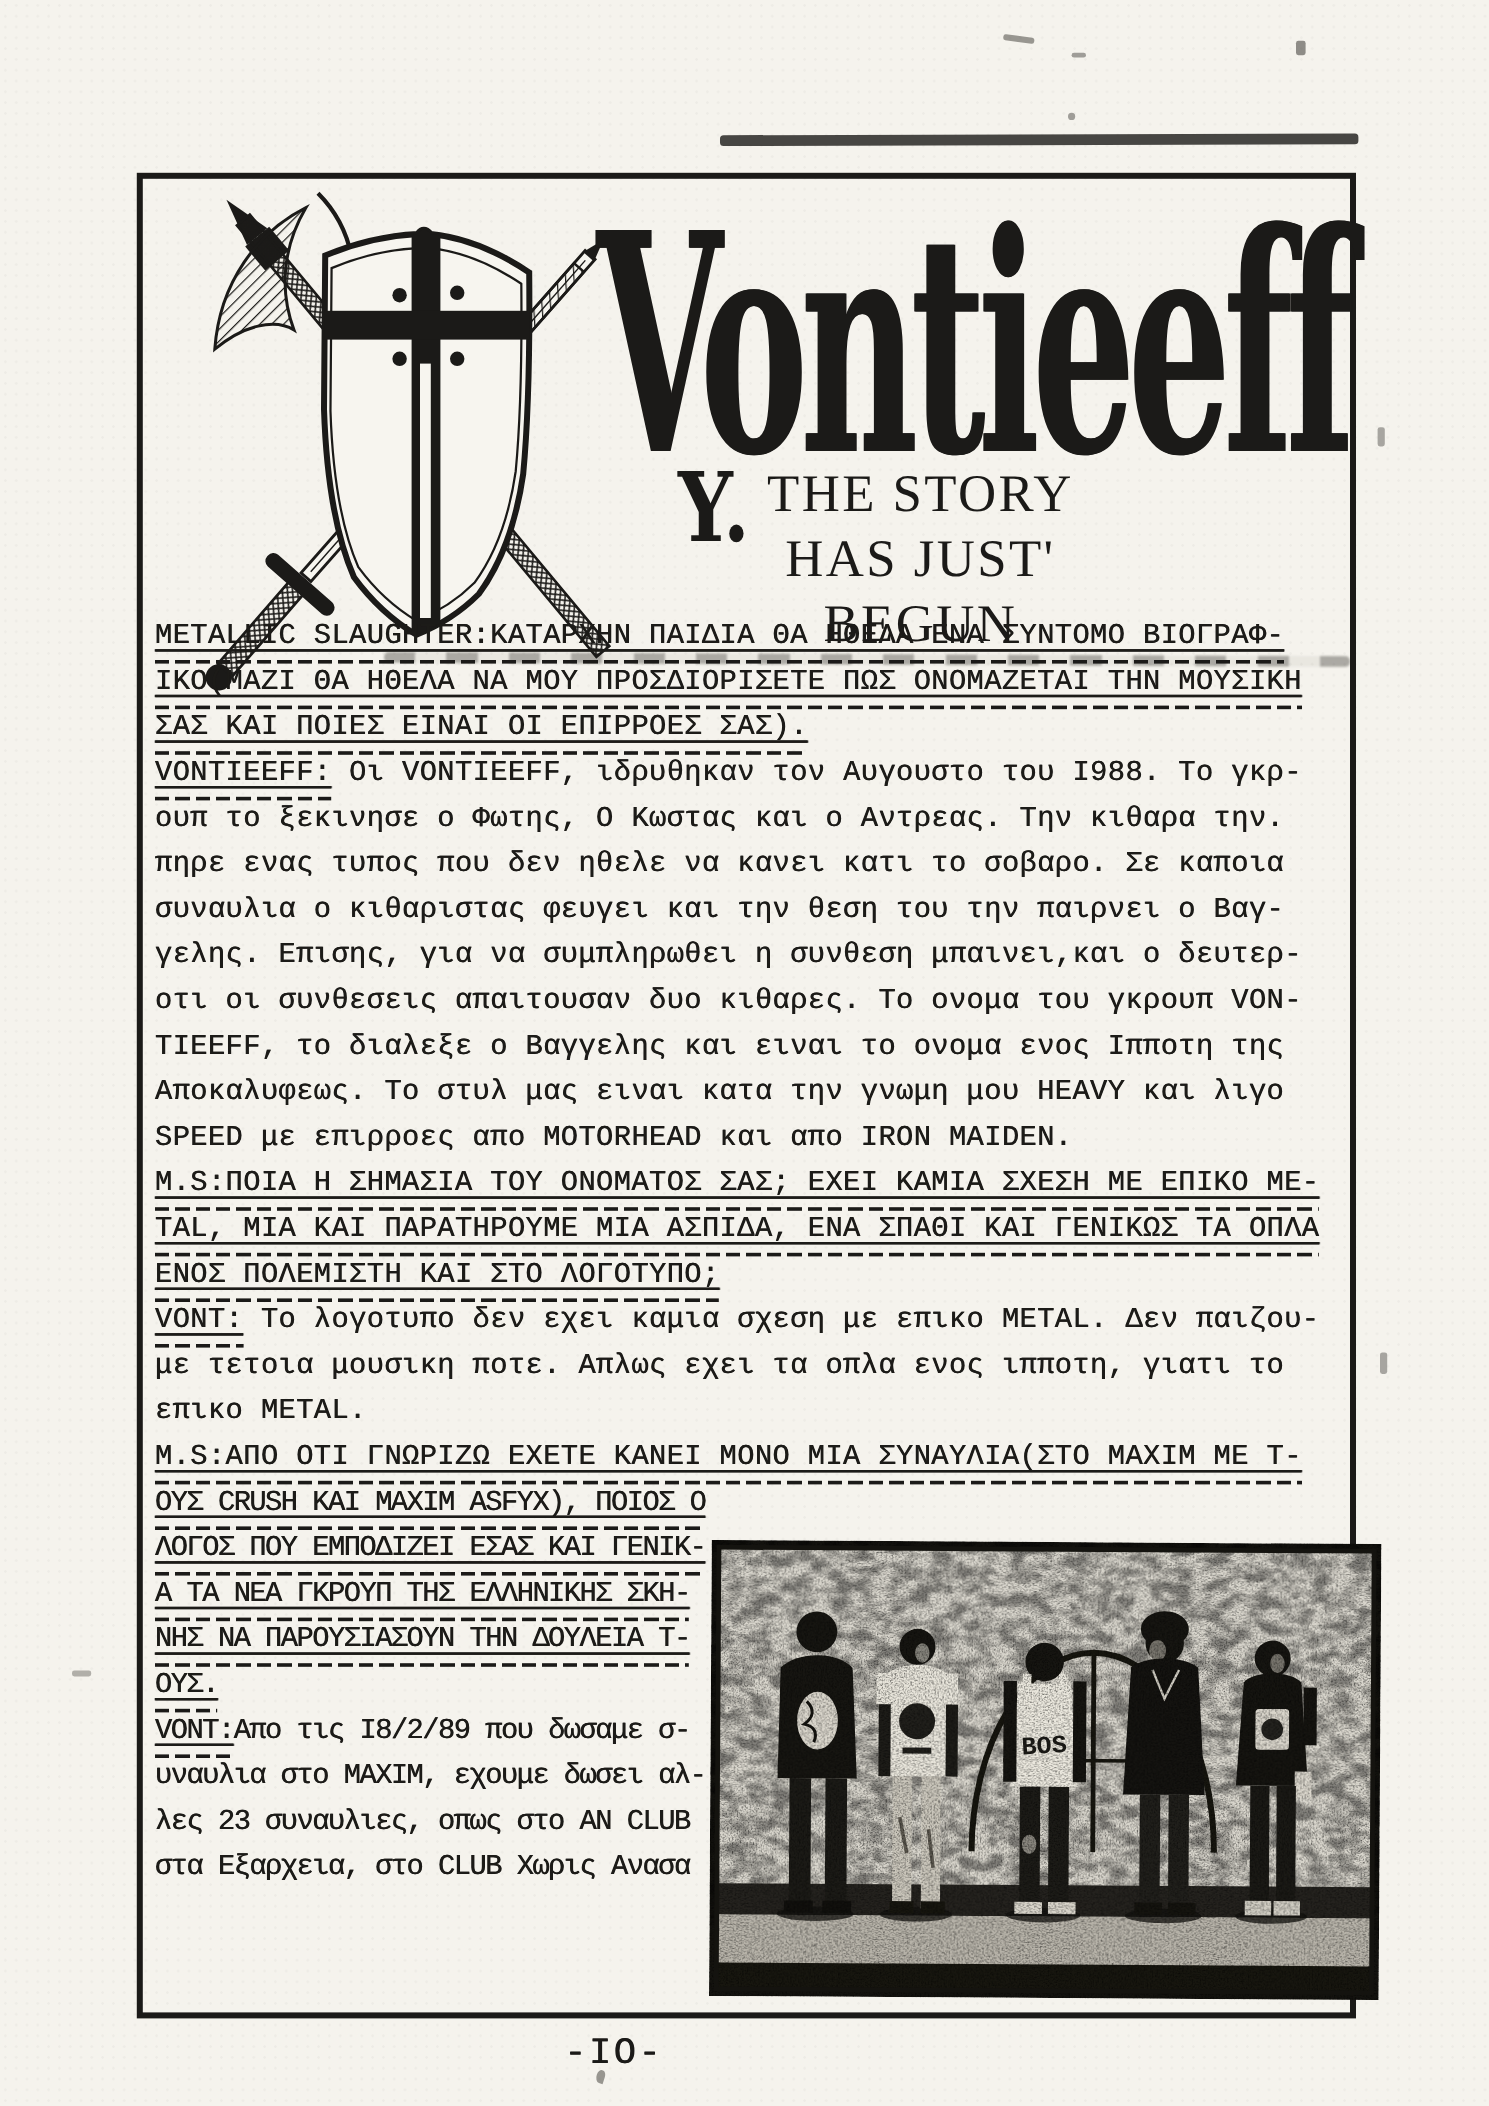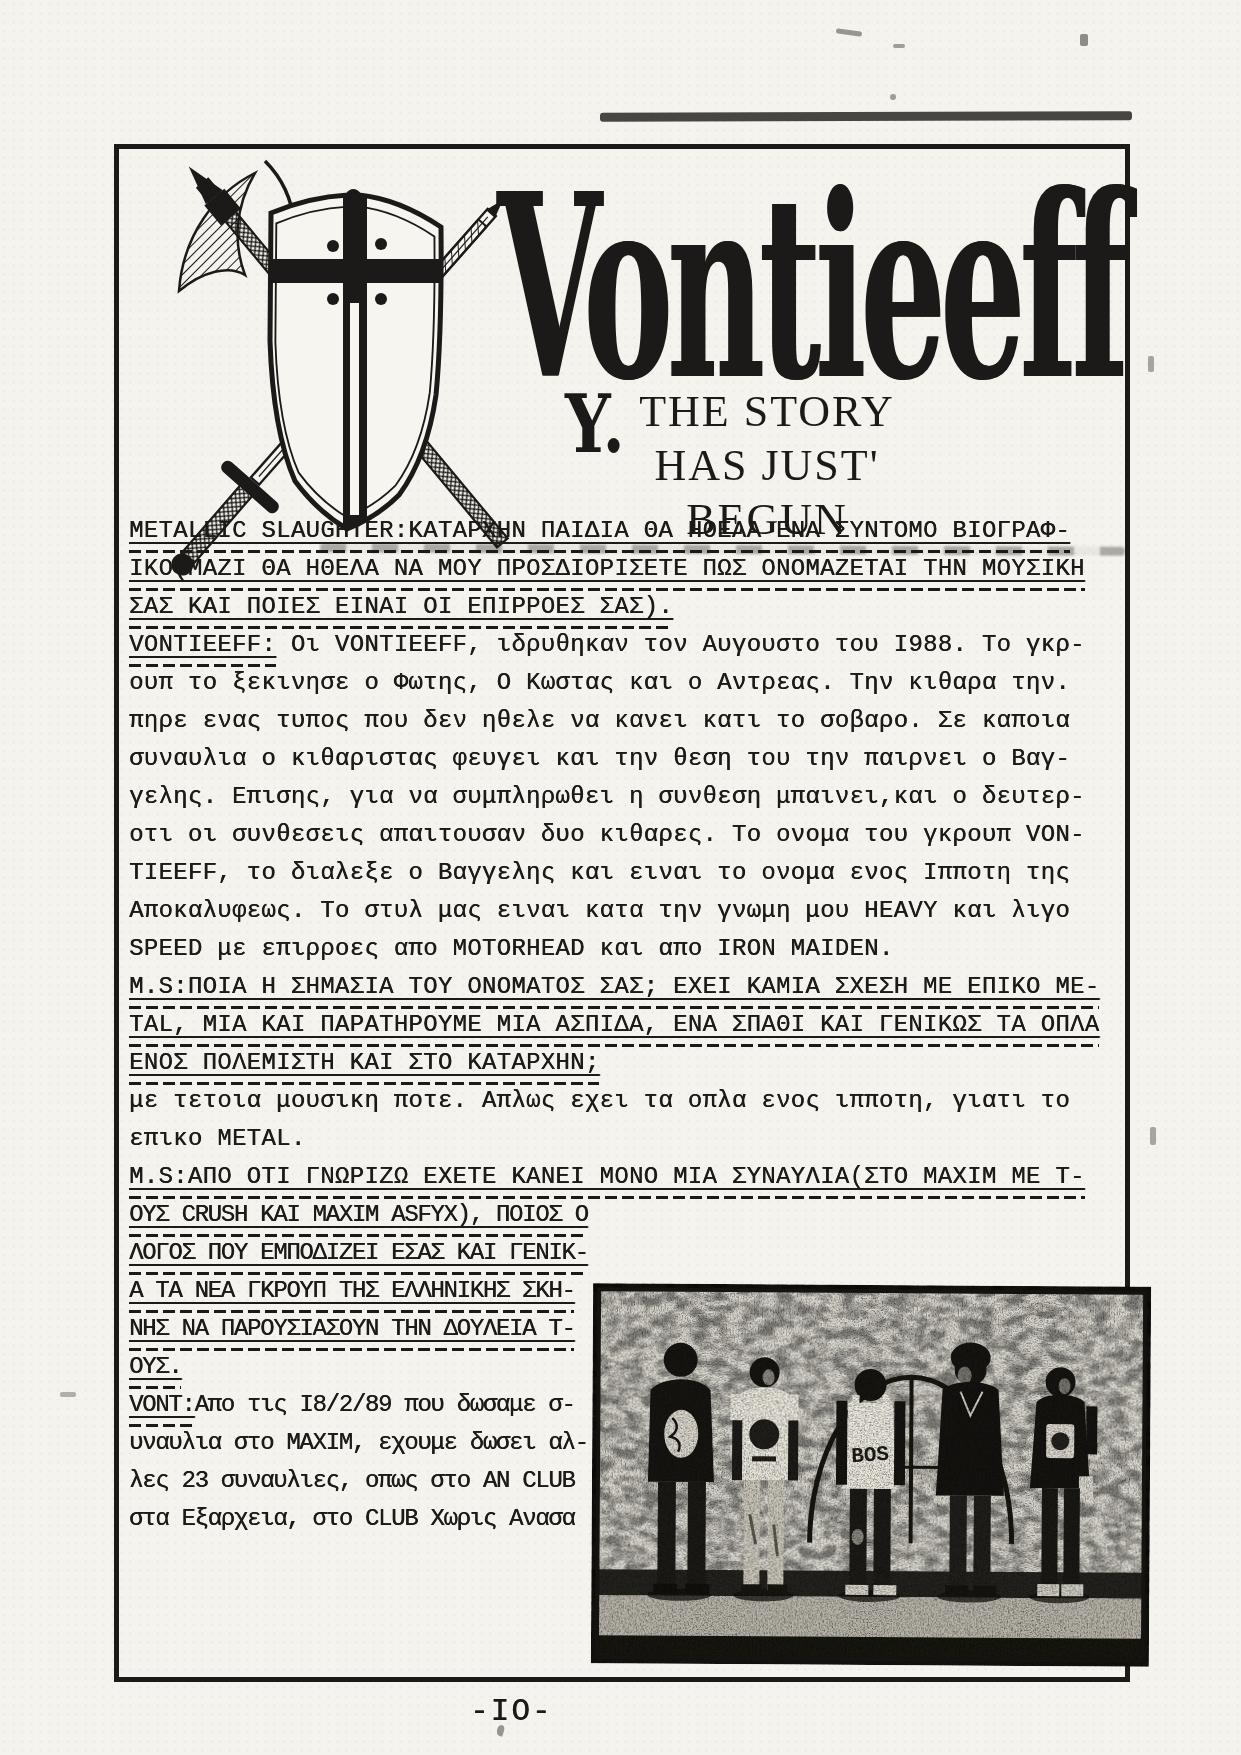--- a/index.html
+++ b/index.html
@@ -155,21 +155,22 @@
       <div class="ln"><span>ουπ το ξεκινησε ο Φωτης, Ο Κωστας και ο Αντρεας. Την κιθαρα την.</span></div>
       <div class="ln"><span>πηρε ενας τυπος που δεν ηθελε να κανει κατι το σοβαρο. Σε καποια</span></div>
       <div class="ln"><span>συναυλια ο κιθαριστας φευγει και την θεση του την παιρνει ο Βαγ-</span></div>
       <div class="ln"><span>γελης. Επισης, για να συμπληρωθει η συνθεση μπαινει,και ο δευτερ-</span></div>
       <div class="ln"><span>οτι οι συνθεσεις απαιτουσαν δυο κιθαρες. Το ονομα του γκρουπ VON-</span></div>
       <div class="ln"><span>TIEEFF, το διαλεξε ο Βαγγελης και ειναι το ονομα ενος Ιπποτη της</span></div>
       <div class="ln"><span>Αποκαλυφεως. Το στυλ μας ειναι κατα την γνωμη μου HEAVY και λιγο</span></div>
       <div class="ln"><span>SPEED με επιρροες απο MOTORHEAD και απο IRON MAIDEN.</span></div>
       <div class="ln"><span class="u">M.S:ΠΟΙΑ Η ΣΗΜΑΣΙΑ ΤΟΥ ΟΝΟΜΑΤΟΣ ΣΑΣ; ΕΧΕΙ ΚΑΜΙΑ ΣΧΕΣΗ ΜΕ ΕΠΙΚΟ ΜΕ-</span></div>
       <div class="ln"><span class="u">TAL, ΜΙΑ ΚΑΙ ΠΑΡΑΤΗΡΟΥΜΕ ΜΙΑ ΑΣΠΙΔΑ, ΕΝΑ ΣΠΑΘΙ ΚΑΙ ΓΕΝΙΚΩΣ ΤΑ ΟΠΛΑ</span></div>
-      <div class="ln"><span class="u">ΕΝΟΣ ΠΟΛΕΜΙΣΤΗ ΚΑΙ ΣΤΟ ΚΑΤΑΡΧΗΝ;</span></div>
+      <div class="ln"><span class="u">ΕΝΟΣ ΠΟΛΕΜΙΣΤΗ ΚΑΙ ΣΤΟ ΛΟΓΟΤΥΠΟ;</span></div>
+      <div class="ln"><span class="u">VONT:</span><span> Το λογοτυπο δεν εχει καμια σχεση με επικο METAL. Δεν παιζου-</span></div>
       <div class="ln"><span>με τετοια μουσικη ποτε. Απλως εχει τα οπλα ενος ιπποτη, γιατι το</span></div>
       <div class="ln"><span>επικο METAL.</span></div>
       <div class="ln"><span class="u">M.S:ΑΠΟ ΟΤΙ ΓΝΩΡΙΖΩ ΕΧΕΤΕ ΚΑΝΕΙ ΜΟΝΟ ΜΙΑ ΣΥΝΑΥΛΙΑ(ΣΤΟ ΜΑΧΙΜ ΜΕ Τ-</span></div>
       <div class="ln nr"><span class="u">ΟΥΣ CRUSH ΚΑΙ ΜΑΧΙΜ ASFYX), ΠΟΙΟΣ Ο</span></div>
       <div class="ln nr"><span class="u">ΛΟΓΟΣ ΠΟΥ ΕΜΠΟΔΙΖΕΙ ΕΣΑΣ ΚΑΙ ΓΕΝΙΚ-</span></div>
       <div class="ln nr"><span class="u">Α ΤΑ ΝΕΑ ΓΚΡΟΥΠ ΤΗΣ ΕΛΛΗΝΙΚΗΣ ΣΚΗ-</span></div>
       <div class="ln nr"><span class="u">ΝΗΣ ΝΑ ΠΑΡΟΥΣΙΑΣΟΥΝ ΤΗΝ ΔΟΥΛΕΙΑ Τ-</span></div>
       <div class="ln nr"><span class="u">ΟΥΣ.</span></div>
       <div class="ln nr"><span class="u">VONT:</span><span>Απο τις I8/2/89 που δωσαμε σ-</span></div>
       <div class="ln nr"><span>υναυλια στο MAXIM, εχουμε δωσει αλ-</span></div>

